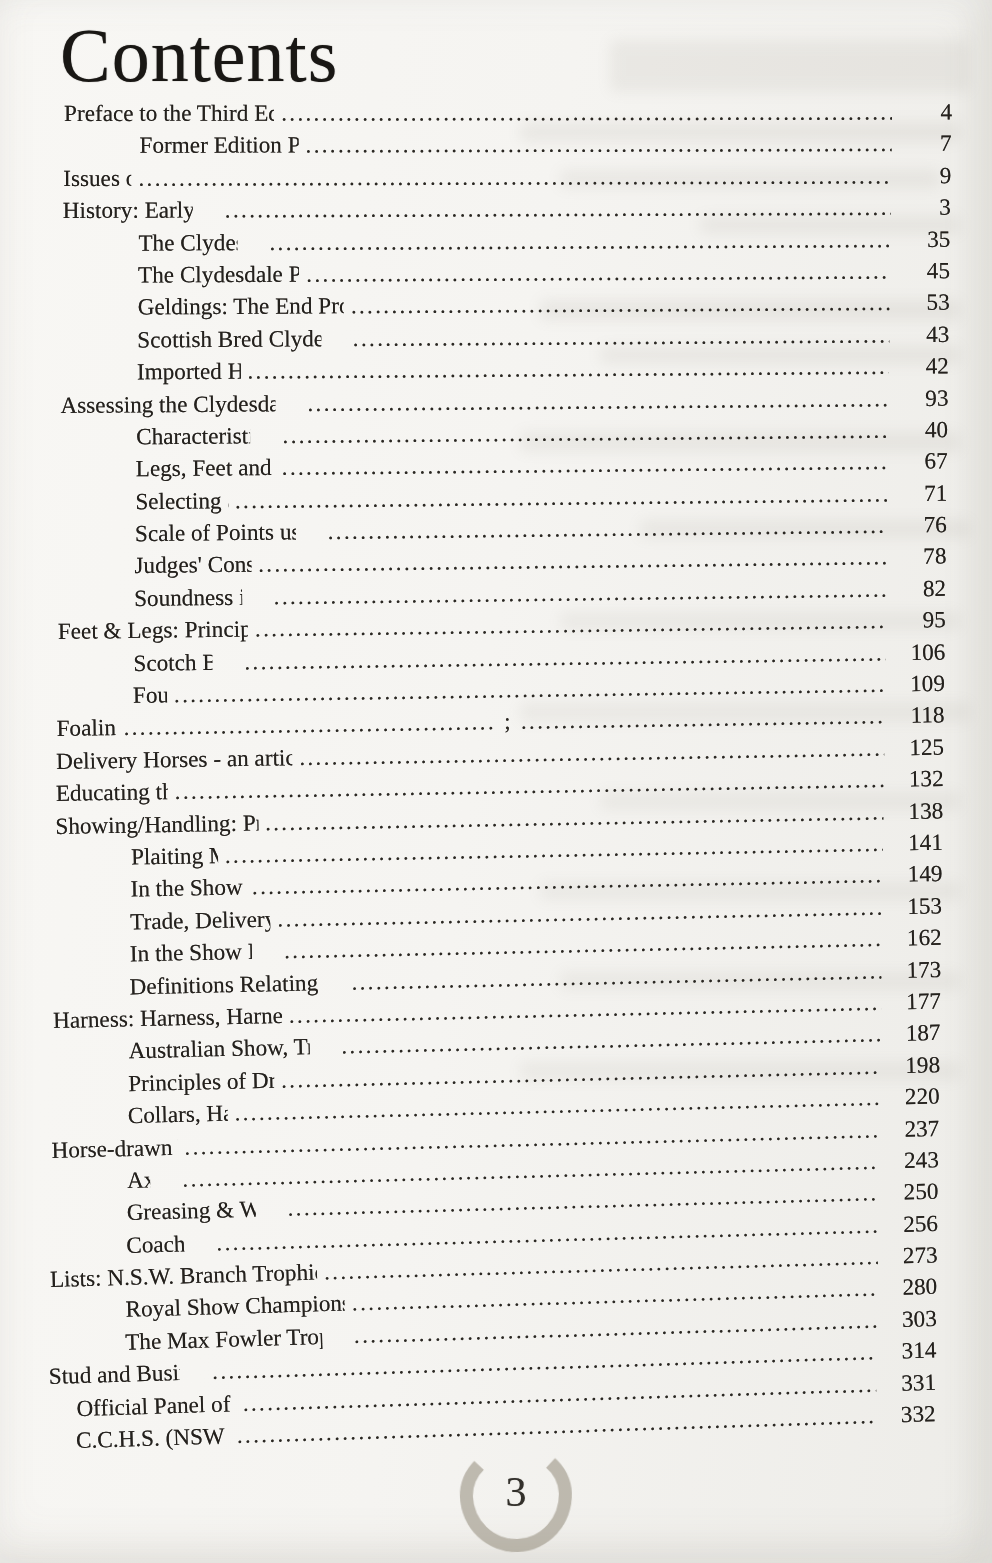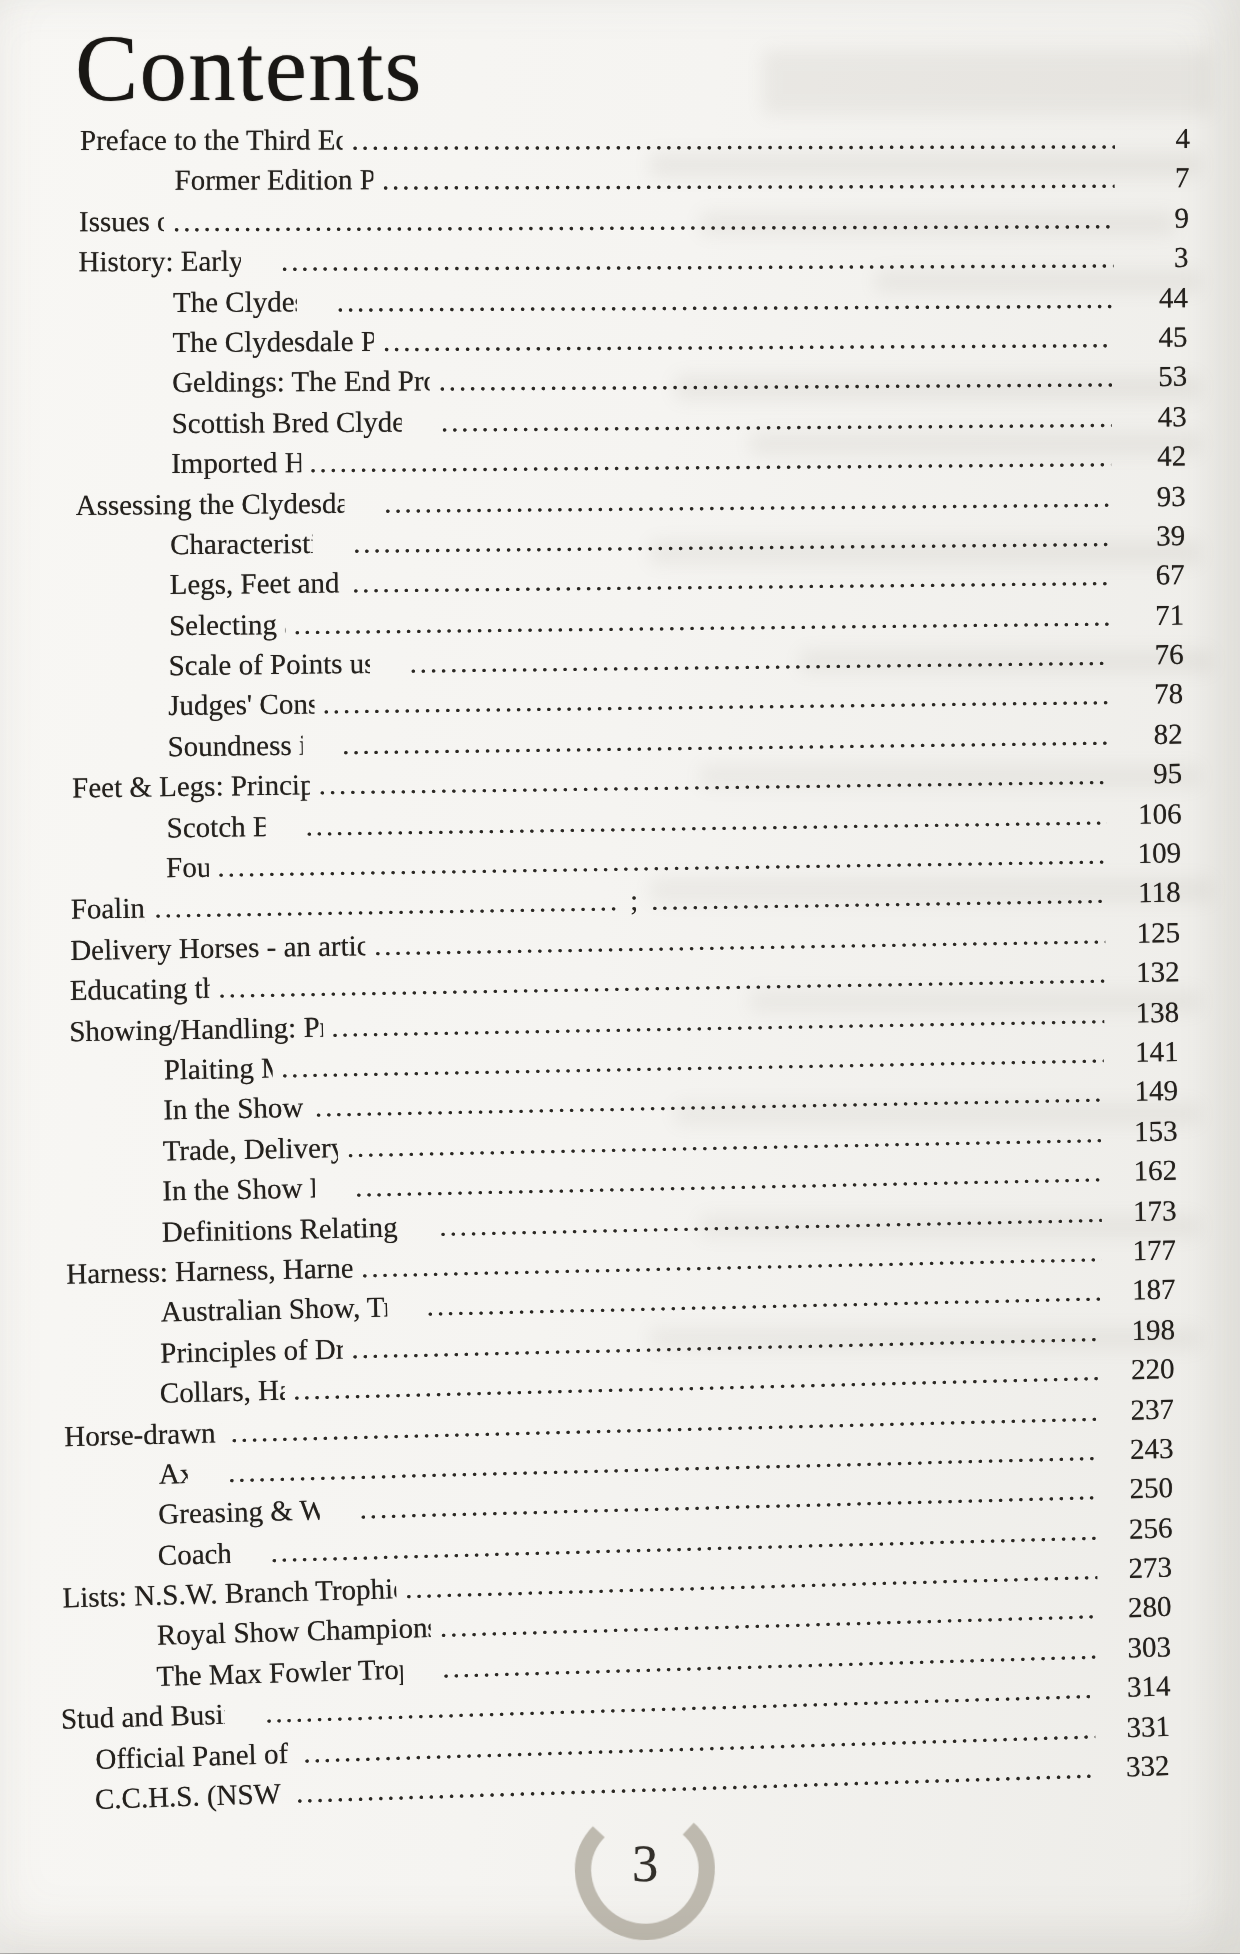--- a/index.html
+++ b/index.html
@@ -94,21 +94,21 @@
         <span class="num">9</span>
       </div>
       <div class="toc-row lv0" style="transform-origin: 0px 50%; transform: translateX(-1.2px) rotate(-0.22deg);">
         <span class="label">History: Early Clydesdale History</span>
         <span class="dots gapped">........................................................................................................................................................................................................</span>
         <span class="num">3</span>
       </div>
       <div class="toc-row lv1" style="transform-origin: 0px 50%; transform: translateX(-1.6px) rotate(-0.27deg);">
         <span class="label">The Clydesdale in Australia</span>
         <span class="dots gapped">........................................................................................................................................................................................................</span>
-        <span class="num">44</span>
+        <span class="num">35</span>
       </div>
       <div class="toc-row lv1" style="transform-origin: 0px 50%; transform: translateX(-2px) rotate(-0.31deg);">
         <span class="label">The Clydesdale Pedigree Analysis and Breeding</span>
         <span class="dots">........................................................................................................................................................................................................</span>
         <span class="num">45</span>
       </div>
       <div class="toc-row lv1" style="transform-origin: 0px 50%; transform: translateX(-2.3px) rotate(-0.35deg);">
         <span class="label">Geldings: The End Product in any Heavy Horse Breeding Program</span>
         <span class="dots">........................................................................................................................................................................................................</span>
         <span class="num">53</span>
@@ -124,21 +124,21 @@
         <span class="num">42</span>
       </div>
       <div class="toc-row lv0" style="transform-origin: 0px 50%; transform: translateX(-3.5px) rotate(-0.47deg);">
         <span class="label">Assessing the Clydesdale:  Points of Reference of the Clydesdale</span>
         <span class="dots gapped">........................................................................................................................................................................................................</span>
         <span class="num">93</span>
       </div>
       <div class="toc-row lv1" style="transform-origin: 0px 50%; transform: translateX(-3.9px) rotate(-0.51deg);">
         <span class="label">Characteristics of the Clydesdale</span>
         <span class="dots gapped">........................................................................................................................................................................................................</span>
-        <span class="num">39</span>
+        <span class="num">40</span>
       </div>
       <div class="toc-row lv1" style="transform-origin: 0px 50%; transform: translateX(-4.3px) rotate(-0.56deg);">
         <span class="label">Legs, Feet and Action of the Clydesdale</span>
         <span class="dots">........................................................................................................................................................................................................</span>
         <span class="num">67</span>
       </div>
       <div class="toc-row lv1" style="transform-origin: 0px 50%; transform: translateX(-4.7px) rotate(-0.6deg);">
         <span class="label">Selecting a Heavy Horse</span>
         <span class="dots">........................................................................................................................................................................................................</span>
         <span class="num">71</span>

